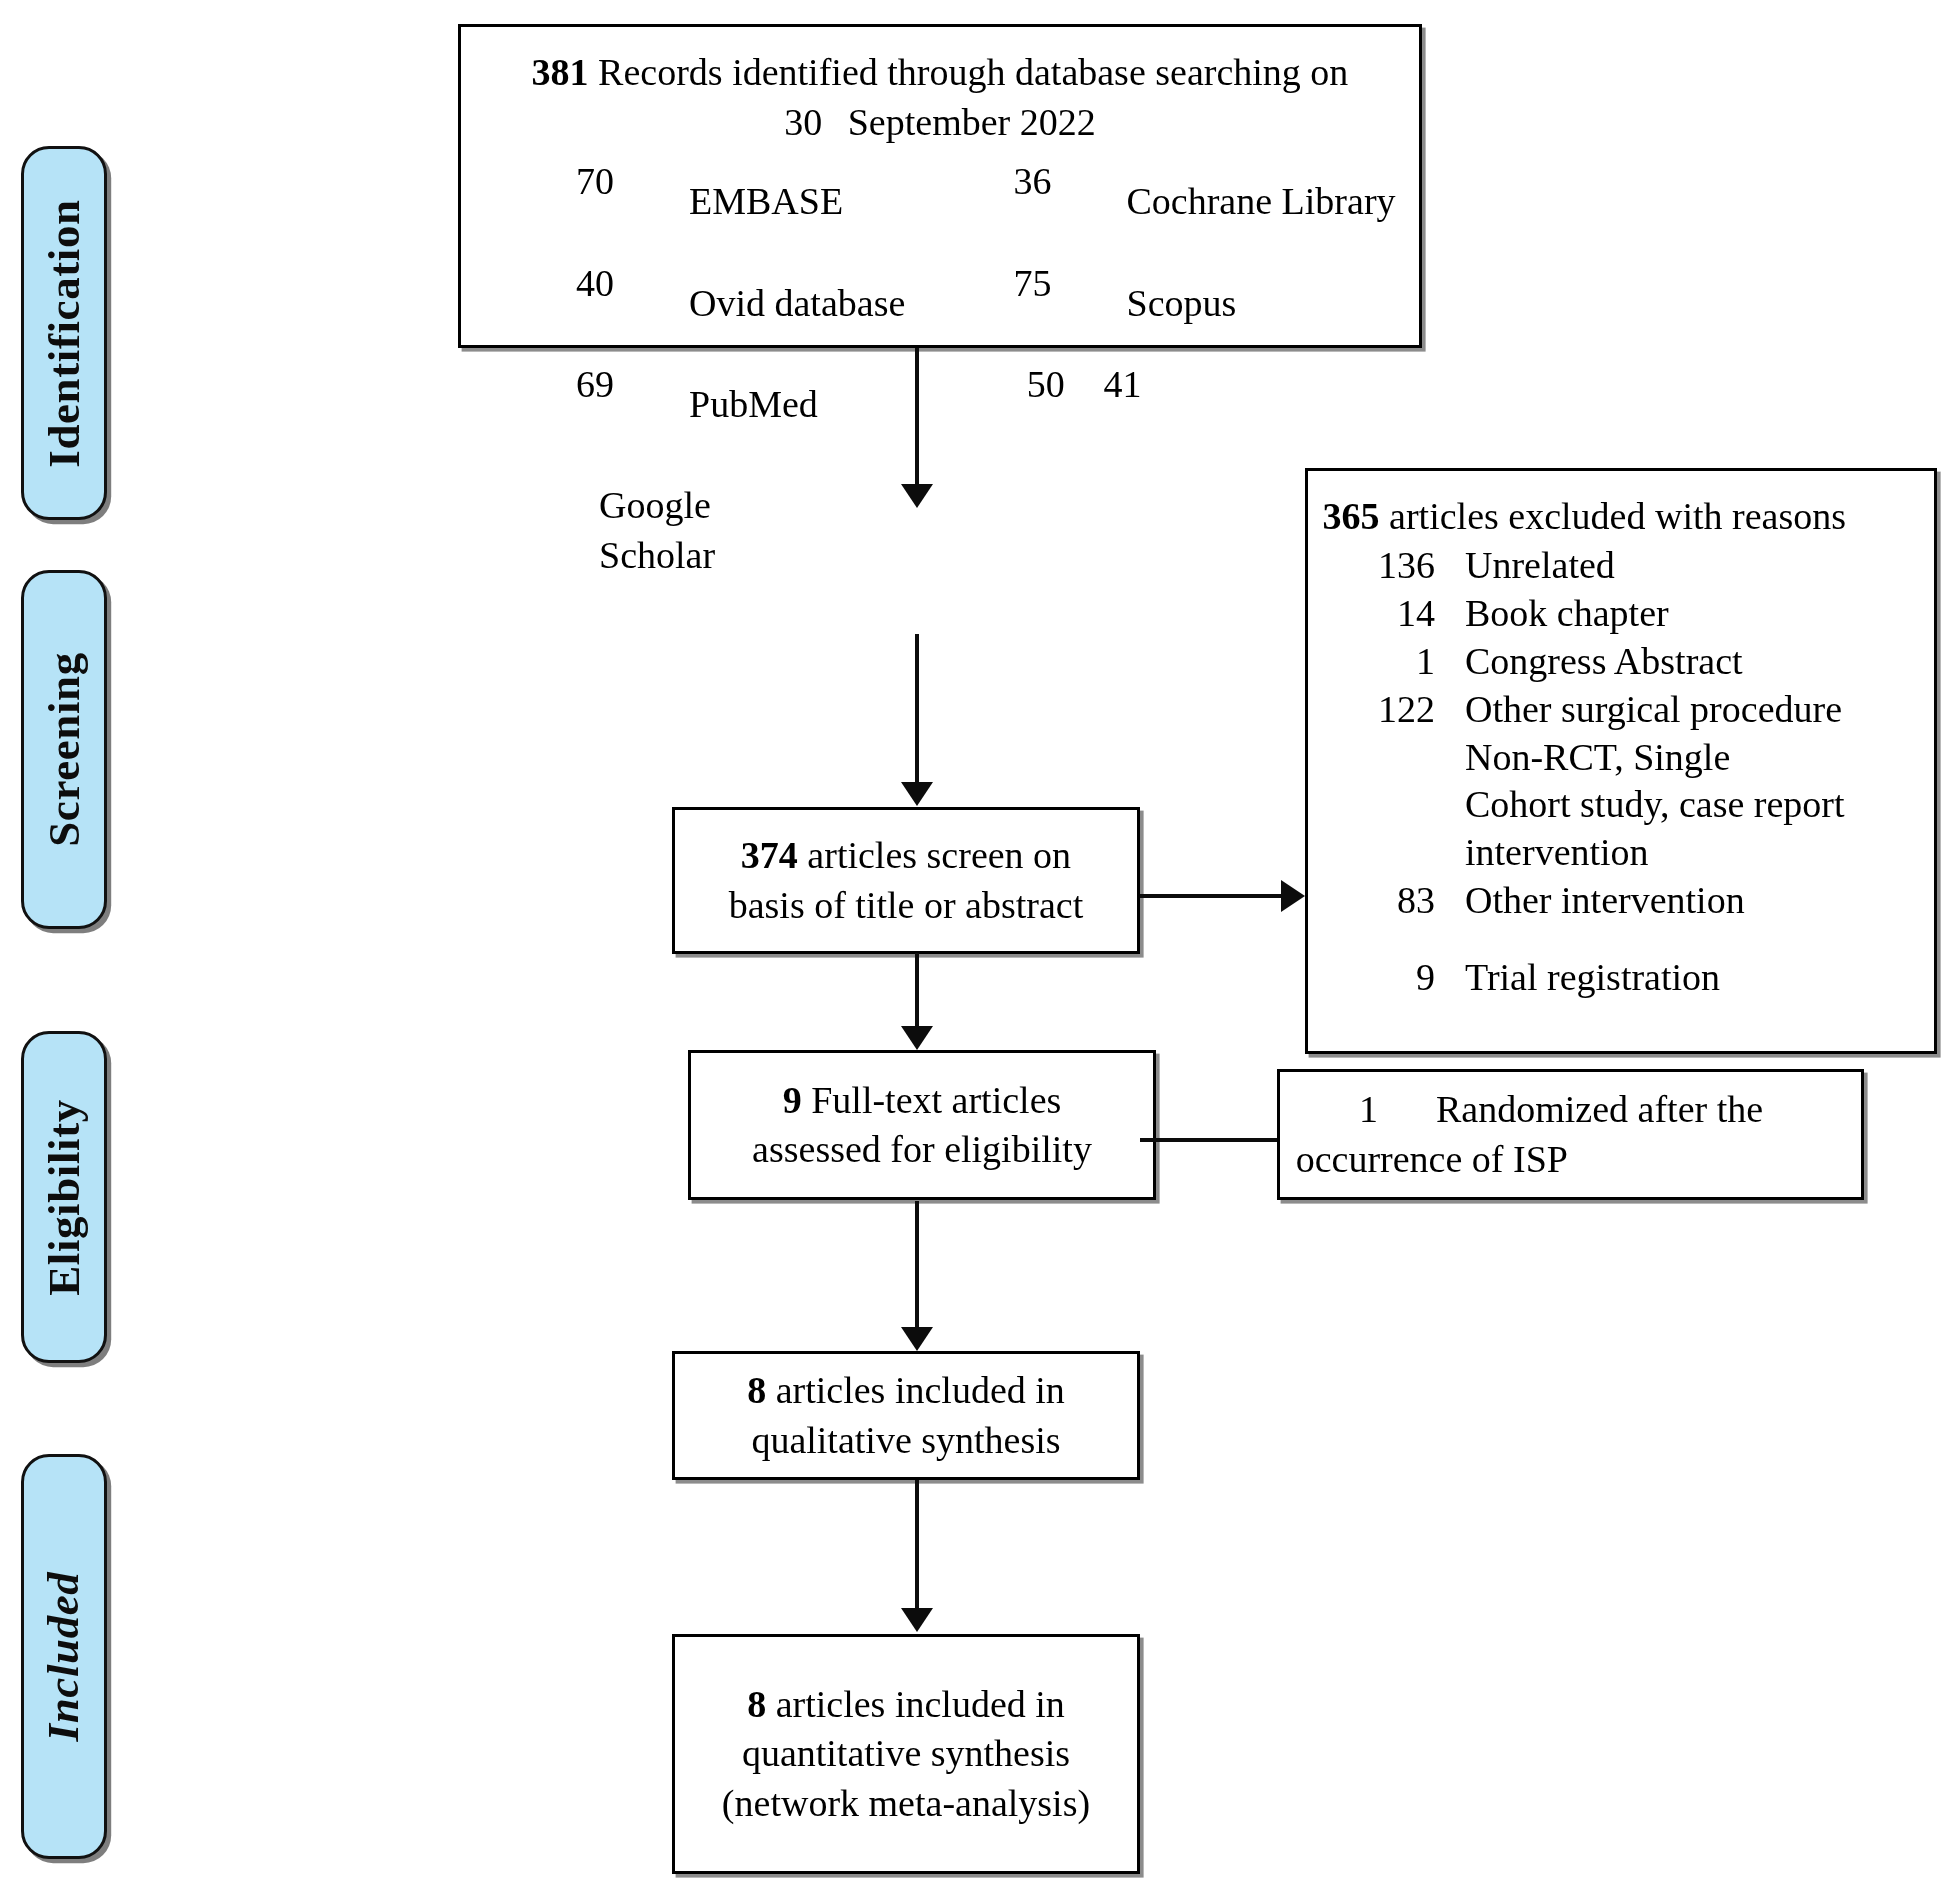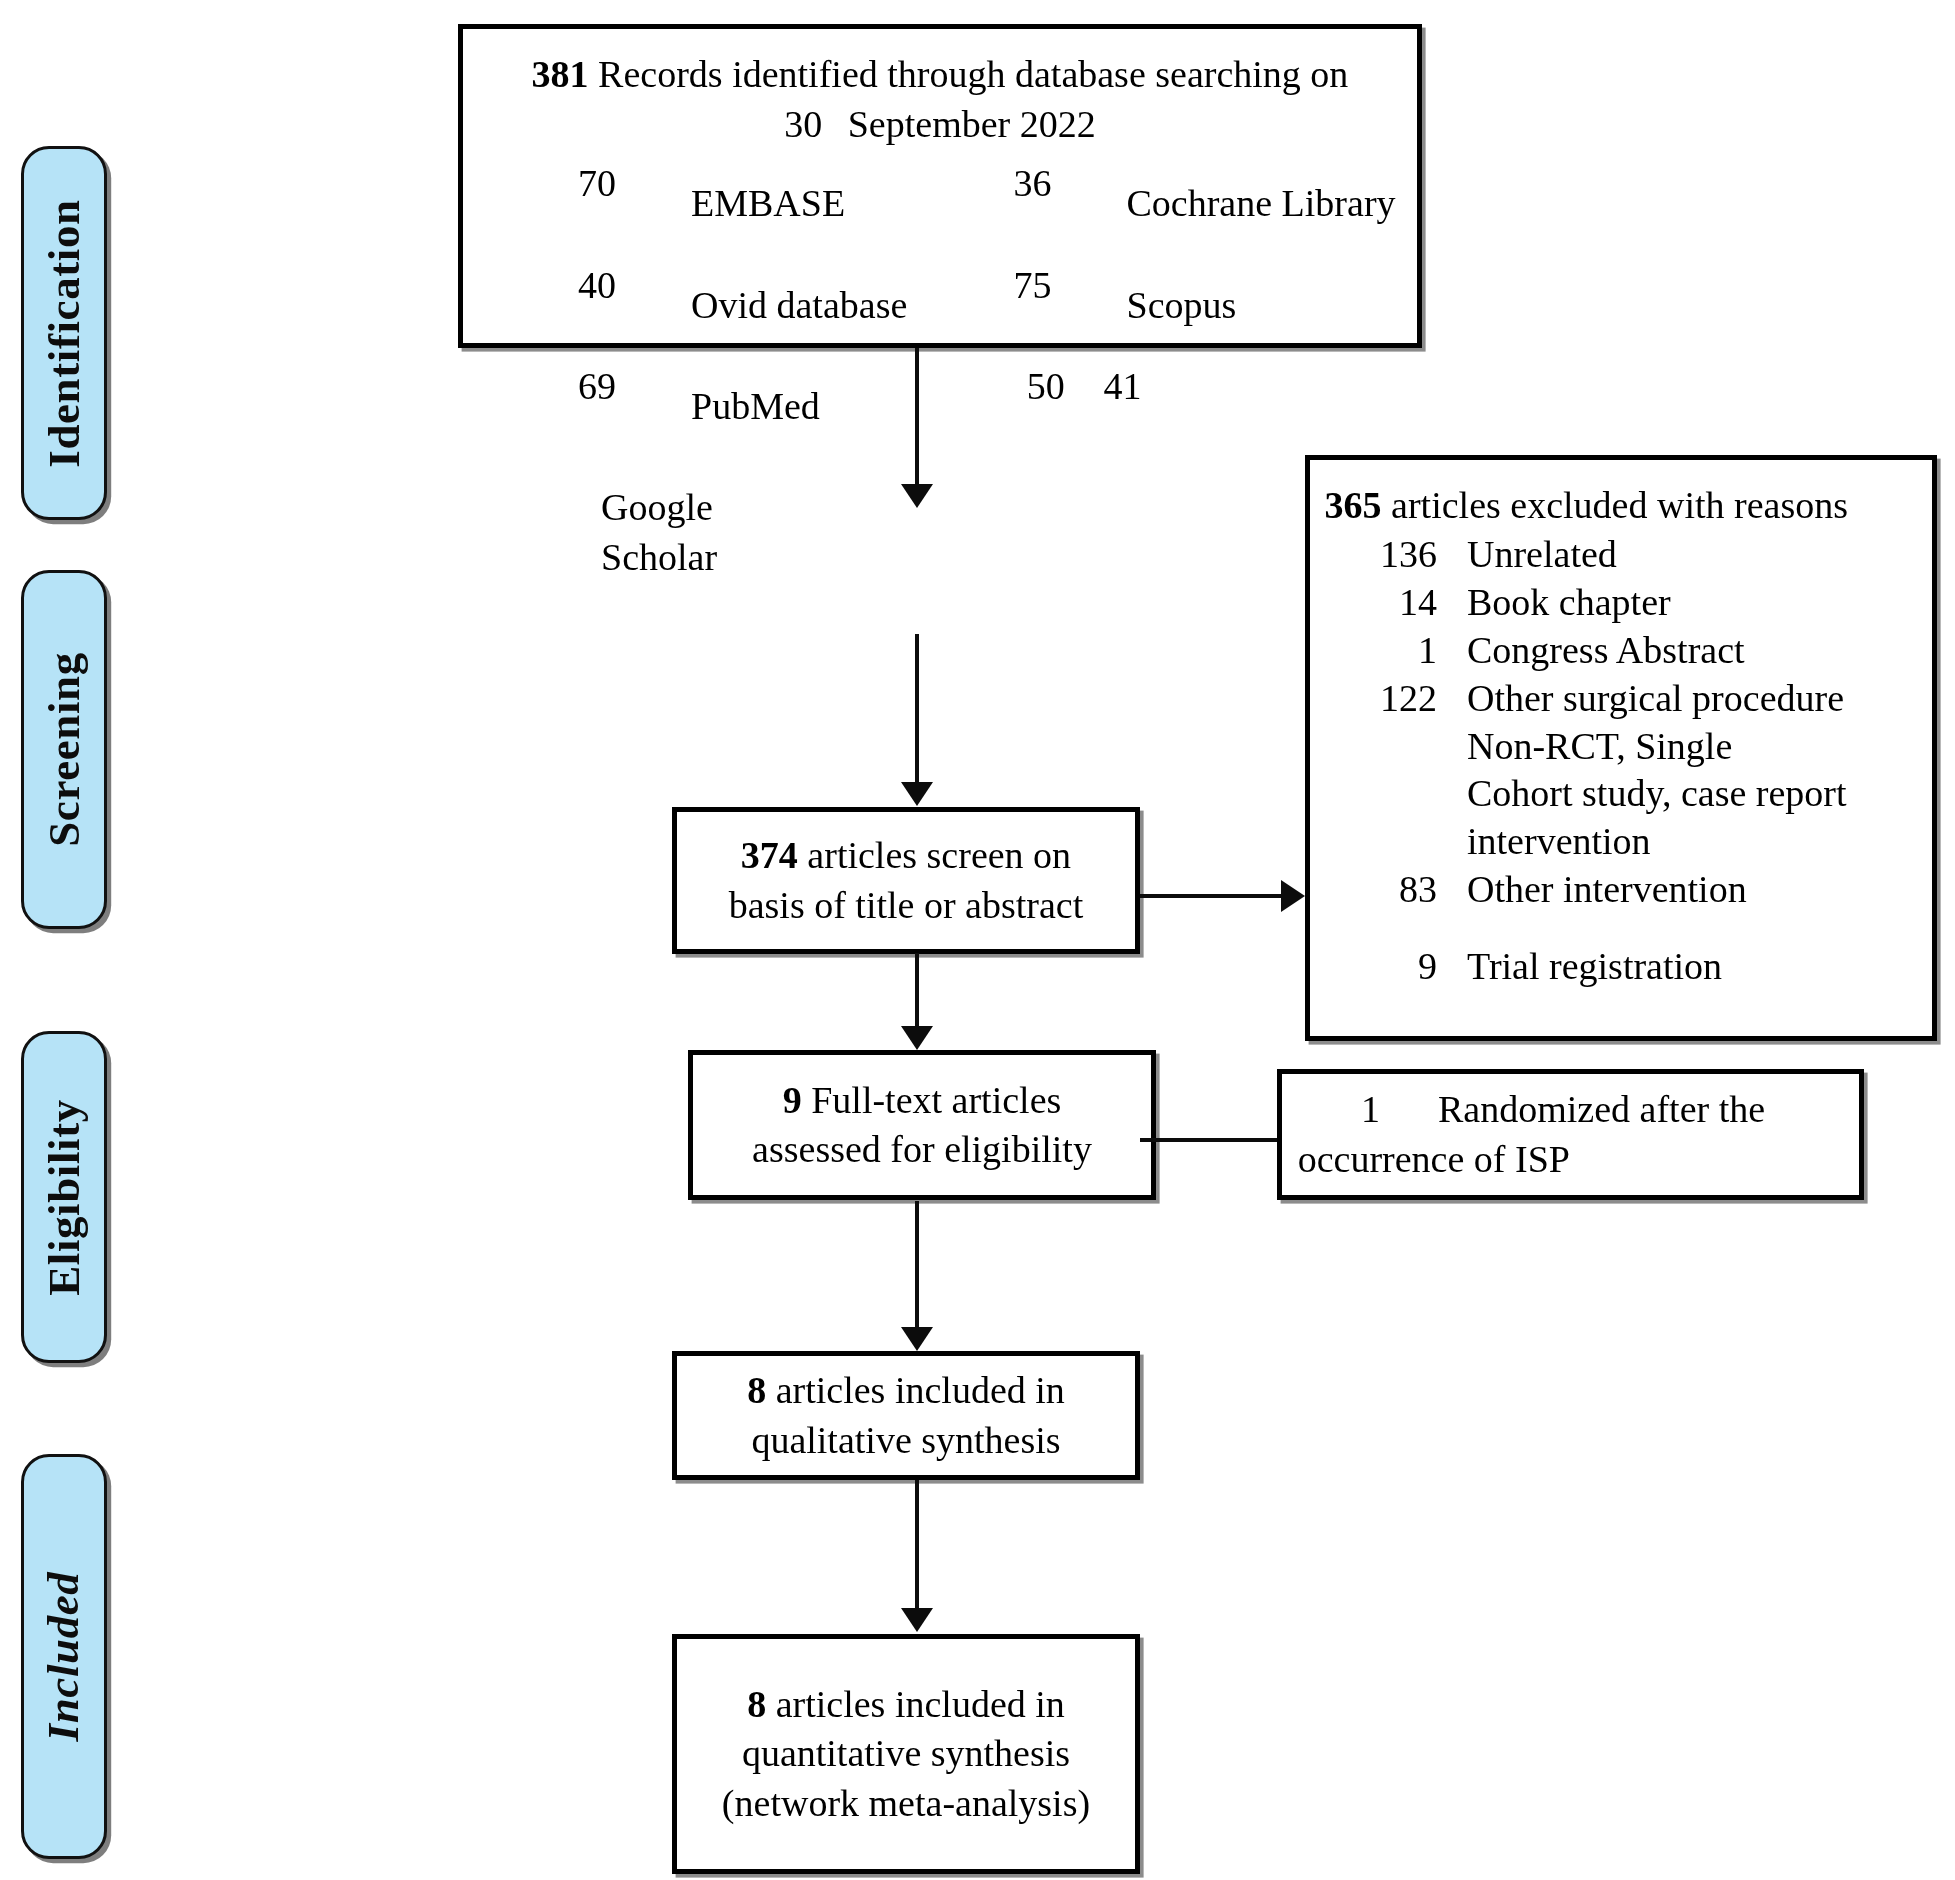--- a/index.html
+++ b/index.html
@@ -29,21 +29,21 @@
     letter-spacing:0.6px;
     line-height:1;
     color:#0d0d0d;
   }
   .stage-pill.italic .stage-label{font-style:italic;}
 
   
   .flow-box{
     position:absolute;
     background:#ffffff;
-    border:5px solid #000000;
+    border:3px solid #000000;
     box-sizing:border-box;
     box-shadow:3.6px 3.6px 0 0 rgba(25,25,25,0.5);
   }
   .box-inner{
     position:absolute;left:0;top:0;right:0;bottom:0;
     display:flex;flex-direction:column;justify-content:center;
     box-sizing:border-box;
   }
   .ln{font-size:38px;line-height:1.30;white-space:pre;}
   .ln.center{text-align:center;}
@@ -173,21 +173,21 @@
   <div class="arrow-down" style="left:901px;top:1608px;"></div>
 
   <div class="flow-box" style="left:672px;top:1634px;width:468px;height:240px;">
     <div class="box-inner" style="padding:0 13.3px;">
       <div class="ln center"><span class="b">8</span><span> articles included in</span></div>
       <div class="ln center">quantitative synthesis</div>
       <div class="ln center">(network meta-analysis)</div>
     </div>
   </div>
 
-  <div class="flow-box" style="left:1305px;top:455px;width:632px;height:586px;">
+  <div class="flow-box" style="left:1305px;top:468px;width:632px;height:586px;">
     <div class="box-inner" style="justify-content:flex-start;padding-top:22px;">
       <div class="ex-head"><span class="b">365</span><span> articles excluded with reasons</span></div>
 
       <div class="ex-rows">
         <div class="ex-row">
           <span class="ex-n">136</span>
           <span class="ex-t">Unrelated</span>
         </div>
         <div class="ex-row">
           <span class="ex-n">14</span>

